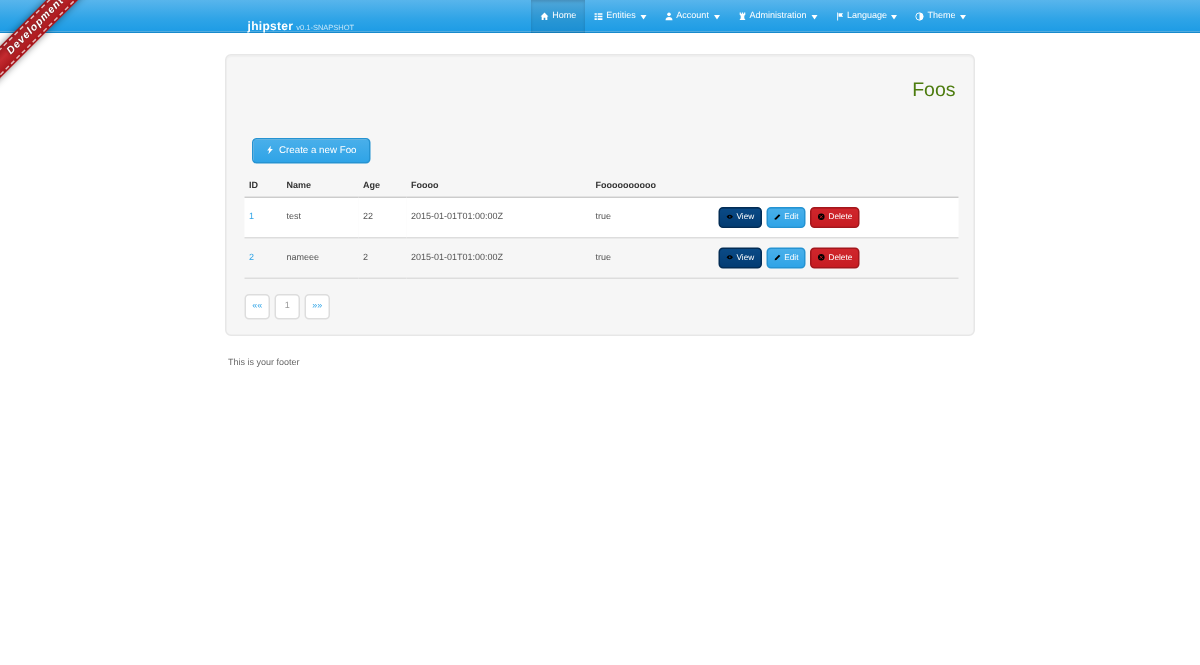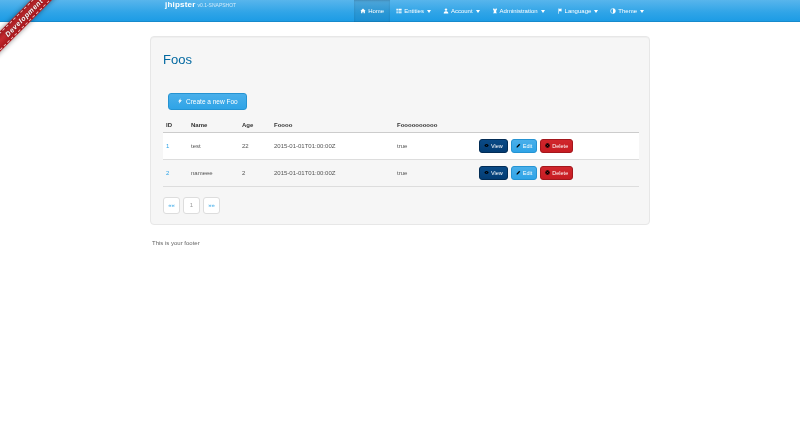--- a/index.html
+++ b/index.html
@@ -4,21 +4,21 @@
 <style>
   * { margin:0; padding:0; box-sizing:border-box; }
   html,body { width:800px; height:443px; background:#fff; font-family:"Liberation Sans", sans-serif; overflow:hidden; }
 
   
   .navbar {
     position:relative; width:800px; height:22px;
     background:linear-gradient(180deg,#58b5ec 0%,#2fa4e7 60%,#1d9ce5 100%);
     border-bottom:1px solid #178acc;
   }
-  .nav-container { width:500px; height:22px; margin:0 auto; display:flex; align-items:flex-start; }
+  .nav-container { width:500px; height:22px; margin:0 auto; display:flex; align-items:flex-end; }
   .brand-wrap { display:flex; align-items:baseline; padding-left:15px; }
   .brand { color:#fff; font-weight:bold; font-size:8px; letter-spacing:0.2px; }
   .version { color:rgba(255,255,255,0.75); font-size:5px; margin-left:2px; }
   .nav-menu { display:flex; margin-left:auto; height:22px; list-style:none; }
   .nav-item {
     display:flex; align-items:center; height:22px; padding:0 6px;
     color:#fff; font-size:6px; cursor:pointer; white-space:nowrap;
   }
   .nav-item.active { background:rgba(0,0,0,0.08); box-shadow:inset 0 1px 2px rgba(0,0,0,0.15); }
   .nav-icon { display:inline-flex; margin-right:2px; }
@@ -46,21 +46,21 @@
   }
 
   
   .container { width:500px; margin:0 auto; }
   .well {
     margin-top:14px; background:#f6f6f6;
     border:1px solid #e7e7e7; border-radius:4px;
     box-shadow:inset 0 1px 1px rgba(0,0,0,0.03);
     padding:10px 12px 10px 12px;
   }
-  h2.page-title { color:#0369a1; font-size:13px; font-weight:normal; margin:5px 0 23px 0; }
+  h2.page-title { color:#4d7c0f; font-size:13px; font-weight:normal; margin:5px 0 23px 0;text-align:right; }
 
   .btn { display:inline-flex; align-items:center; border-radius:3px; cursor:pointer; border:1px solid transparent; color:#fff; }
   .btn svg { flex:0 0 auto; }
   .btn-create {
     margin:0 0 8px 5px; padding:4px 8px; font-size:6.5px;
     background:linear-gradient(180deg,#49afea,#2fa4e7);
     border-color:#2593d2;
   }
   .btn-create svg { width:6px; height:6px; fill:#fff; margin-right:3px; }
 

